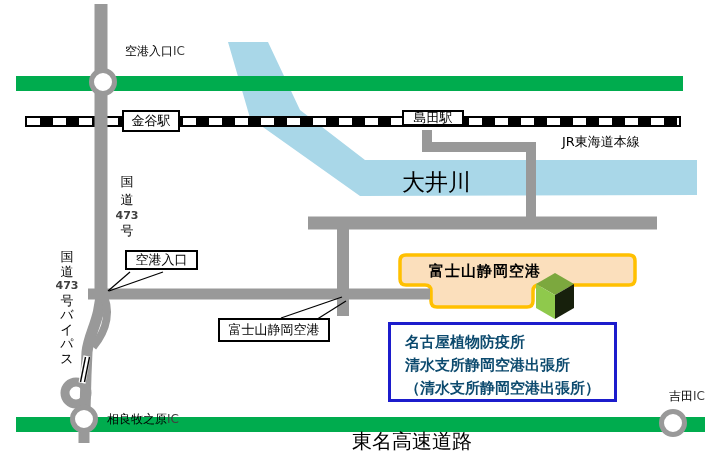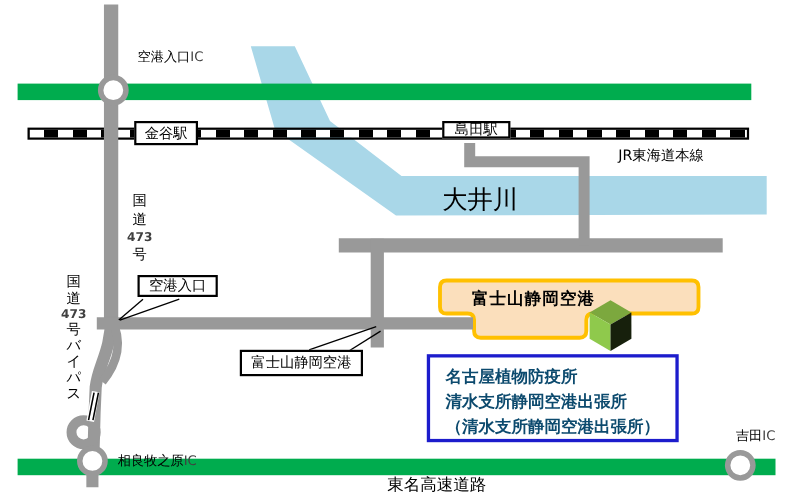--- a/index.html
+++ b/index.html
@@ -116,15 +116,15 @@
   <div class="infobox">
     <div>名古屋植物防疫所</div>
     <div>清水支所静岡空港出張所</div>
     <div>（清水支所静岡空港出張所）</div>
   </div>
 
   <div class="lbl" style="left:107px;top:396px;font-size:12px;margin-top:17px;"><span>相良牧之原</span><span class="num">IC</span></div>
 
   <div class="lbl" style="left:630px;top:390px;font-size:12px;margin-left:39px;"><span>吉田</span><span class="num">IC</span></div>
 
-  <div class="lbl" style="left:352px;top:432px;font-size:15px;">東名高速道路</div>
+  <div class="lbl" style="left:352px;top:432px;font-size:20px;font-family:Liberation Mono, monospace;">東名高速道路</div>
 
 </div>
 
 </body></html>

